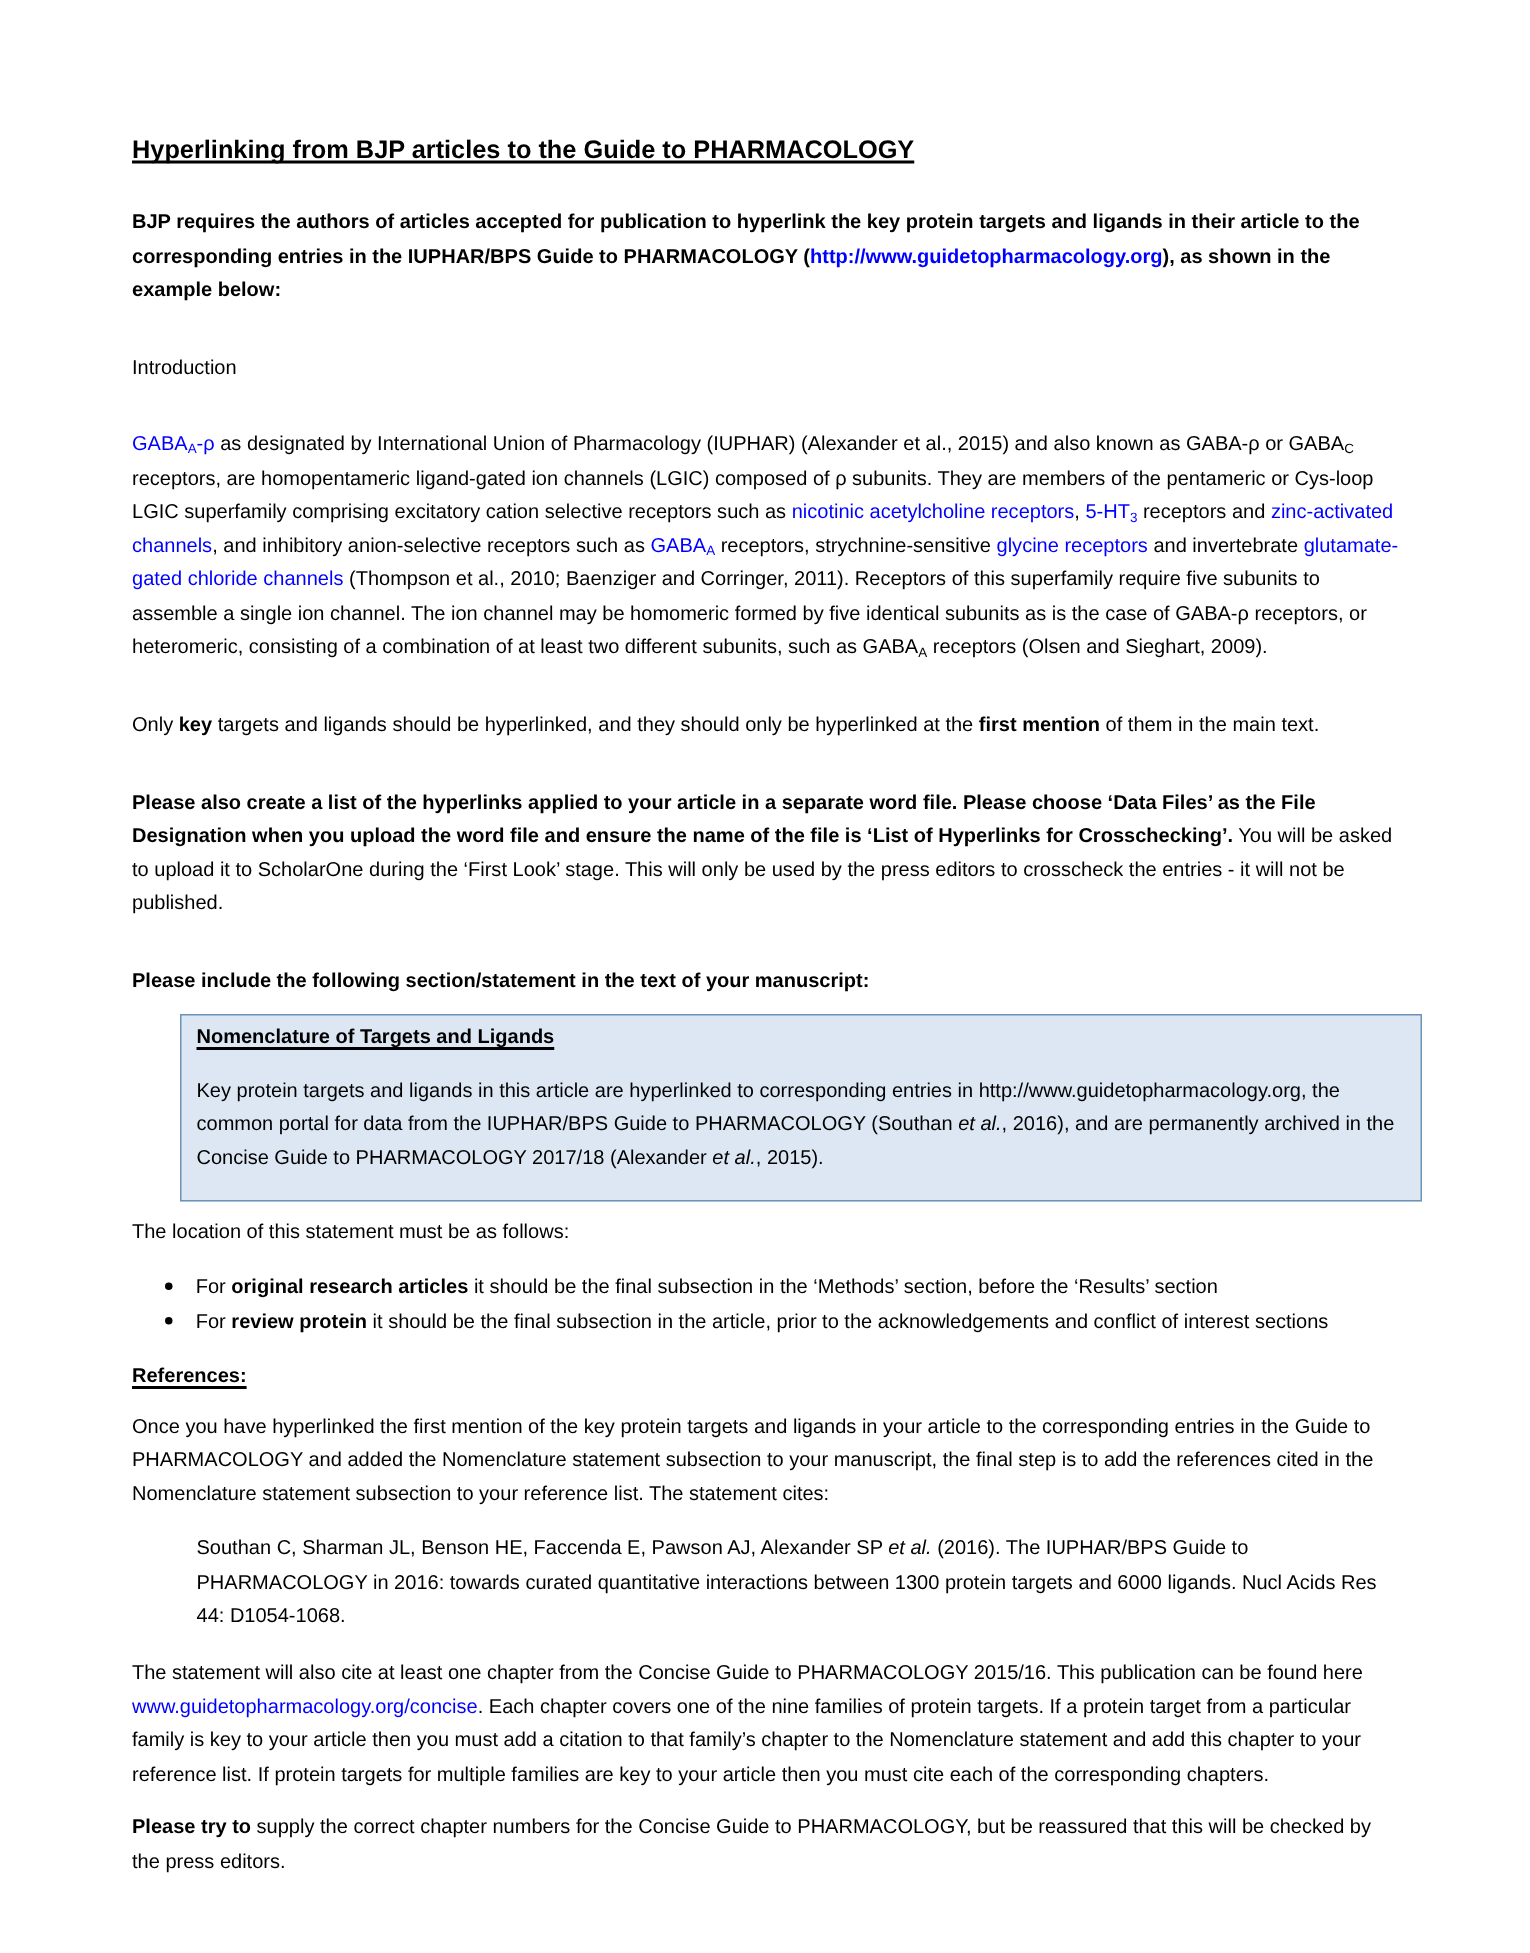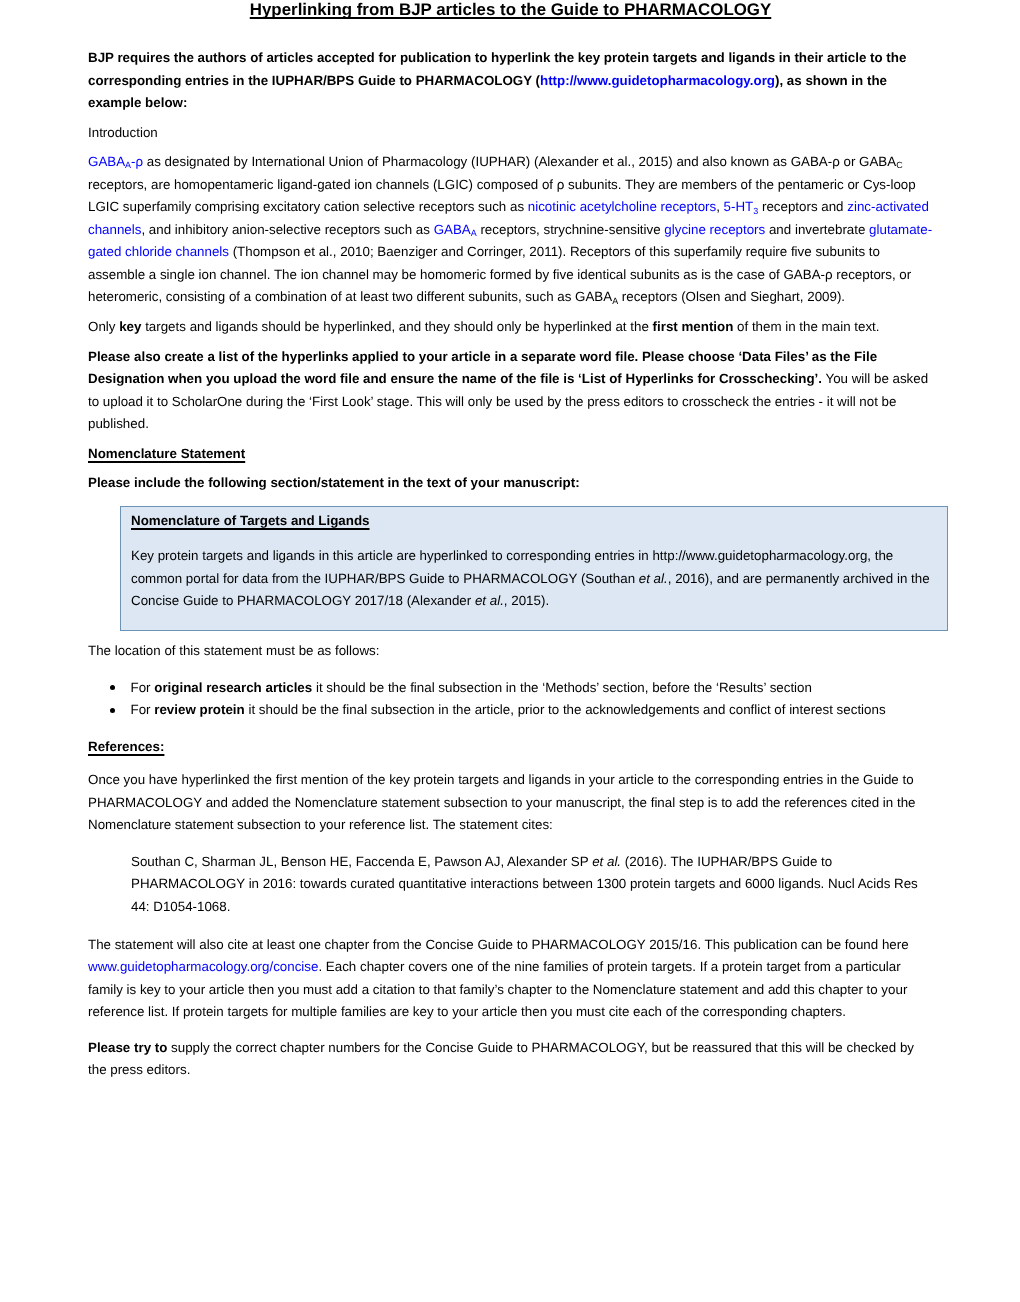--- a/index.html
+++ b/index.html
@@ -7,25 +7,25 @@
   body {
     width:1020px; height:1302px;
     background:#ffffff;
     font-family:"Liberation Sans", sans-serif;
     color:#000000;
     text-rendering:geometricPrecision;
     -webkit-font-smoothing:antialiased;
   }
   .page { position:relative; width:1020px; height:1302px; box-sizing:border-box; will-change:transform; }
   .content { position:absolute; left:88px; top:0; width:845px; }
-  .doc-title { text-align:center; font-weight:bold; font-size:16.9px; margin:0;
-               line-height:20px; }
+  .doc-title { text-align:left; font-weight:bold; font-size:16.9px; margin:0;
+               padding-top:90px; line-height:20px; }
   .doc-title span { text-decoration:underline; text-decoration-thickness:1.6px; text-underline-offset:2.3px; text-decoration-skip-ink:none; }
   p { margin:0; font-size:13.35px; line-height:22.55px; }
-  .para { margin-top:7px; }
+  .para { margin-top:29px; }
   .blue { color:#0000ff; }
   .b { font-weight:bold; }
   .u { text-decoration:underline; text-decoration-thickness:1.5px; text-underline-offset:3px; text-decoration-skip-ink:none; }
   .i { font-style:italic; }
   sub { font-size:67%; vertical-align:baseline; position:relative; top:2.3px; line-height:0; }
   .nomen-box { border:1px solid #6b93b7; background:#dce7f3; box-sizing:border-box;
                margin-left:32px; width:828px; padding:3px 15px 17px 10px; }
   ul { margin:0; padding-left:0; list-style:none; }
   li { position:relative; padding-left:42.5px; font-size:13.35px; line-height:22.55px; }
   li .bullet { position:absolute; left:21.5px; top:8.4px; width:5px; height:5px; background:#000; border-radius:50%; font-size:0; }
@@ -50,21 +50,20 @@
 
   <p class="para">Introduction</p>
 
   <p class="para"><span class="blue"><span>GABA</span><sub>A</sub><span>-ρ</span></span><span> as designated by International Union of Pharmacology (IUPHAR) (Alexander et al., 2015) and also known as GABA-ρ or GABA</span><sub>C</sub><span> receptors, are homopentameric ligand-gated ion channels (LGIC) composed of ρ subunits. They are members of the pentameric or Cys-loop LGIC superfamily comprising excitatory cation selective receptors such as </span><span class="blue">nicotinic acetylcholine receptors</span><span>, </span><span class="blue"><span>5-HT</span><sub>3</sub></span><span> receptors and </span><span class="blue">zinc-activated channels</span><span>, and inhibitory anion-selective receptors such as </span><span class="blue"><span>GABA</span><sub>A</sub></span><span> receptors, strychnine-sensitive </span><span class="blue">glycine receptors</span><span> and invertebrate </span><span class="blue">glutamate-gated chloride channels</span><span> (Thompson et al., 2010; Baenziger and Corringer, 2011). Receptors of this superfamily require five subunits to assemble a single ion channel. The ion channel may be homomeric formed by five identical subunits as is the case of GABA-ρ receptors, or heteromeric, consisting of a combination of at least two different subunits, such as GABA</span><sub>A</sub><span> receptors (Olsen and Sieghart, 2009).</span></p>
 
 
   <p class="para"><span>Only </span><span class="b">key</span><span> targets and ligands should be hyperlinked, and they should only be hyperlinked at the </span><span class="b">first mention</span><span> of them in the main text.</span></p>
 
   <p class="para"><span class="b">Please also create a list of the hyperlinks applied to your article in a separate word file. Please choose ‘Data Files’ as the File Designation when you upload the word file and ensure the name of the file is ‘List of Hyperlinks for Crosschecking’.</span><span> You will be asked to upload it to ScholarOne during the ‘First Look’ stage. This will only be used by the press editors to crosscheck the entries - it will not be published.</span></p>
 
-  <p class="para b u">Nomenclature Statement</p>
 
   <p class="para b">Please include the following section/statement in the text of your manuscript:</p>
 
   <div class="para nomen-box mt11">
     <p class="b u mb13">Nomenclature of Targets and Ligands</p>
     <p><span>Key protein targets and ligands in this article are hyperlinked to corresponding entries in http://www.guidetopharmacology.org, the common portal for data from the IUPHAR/BPS Guide to PHARMACOLOGY (Southan </span><span class="i">et al.</span><span>, 2016), and are permanently archived in the Concise Guide to PHARMACOLOGY 2017/18 (Alexander </span><span class="i">et al.</span><span>, 2015).</span></p>
   </div>
 
   <p class="para mt9">The location of this statement must be as follows:</p>
 

